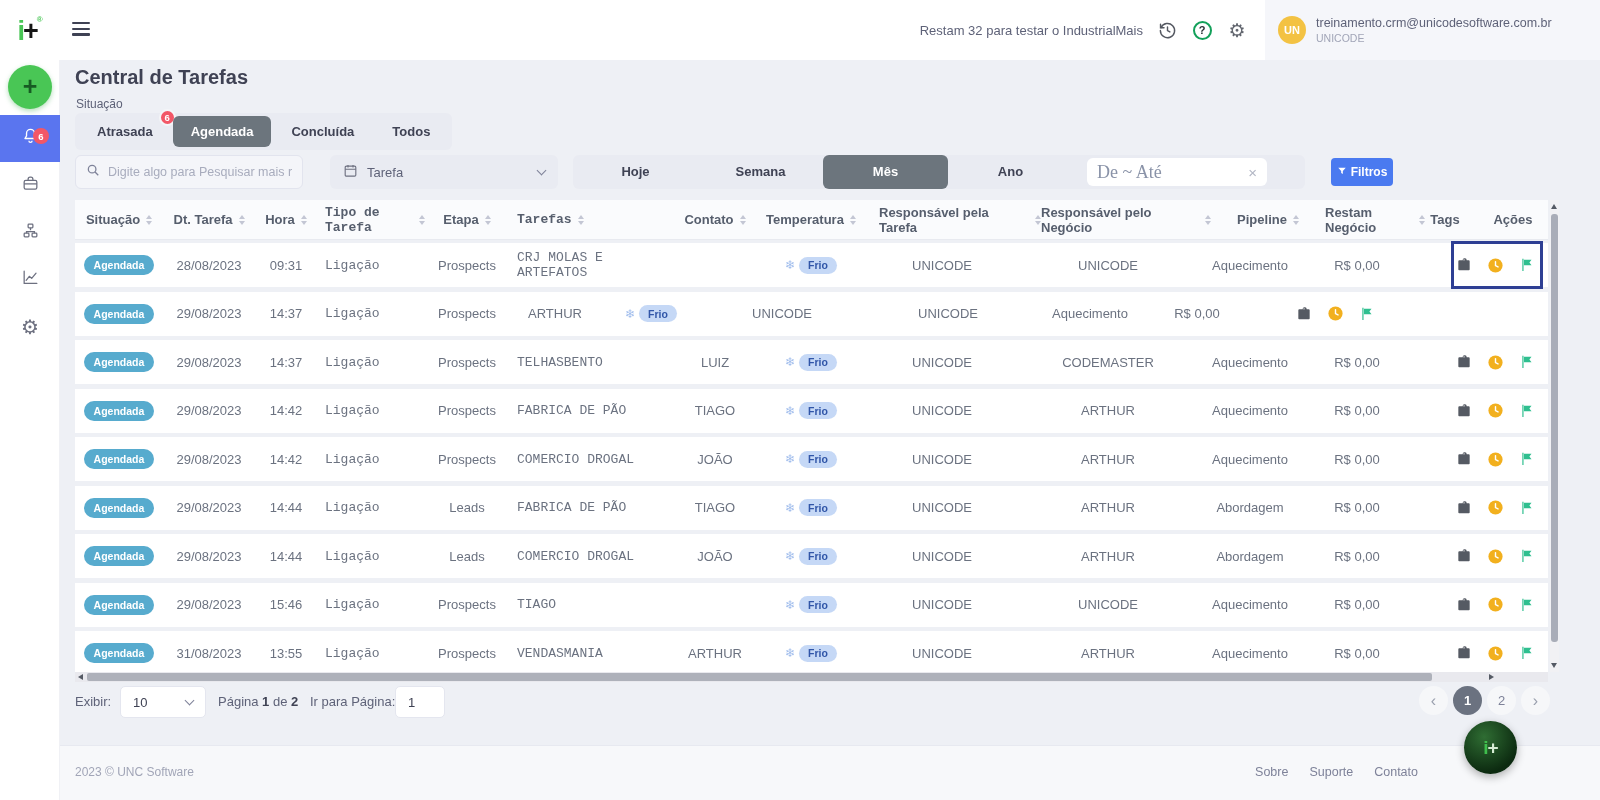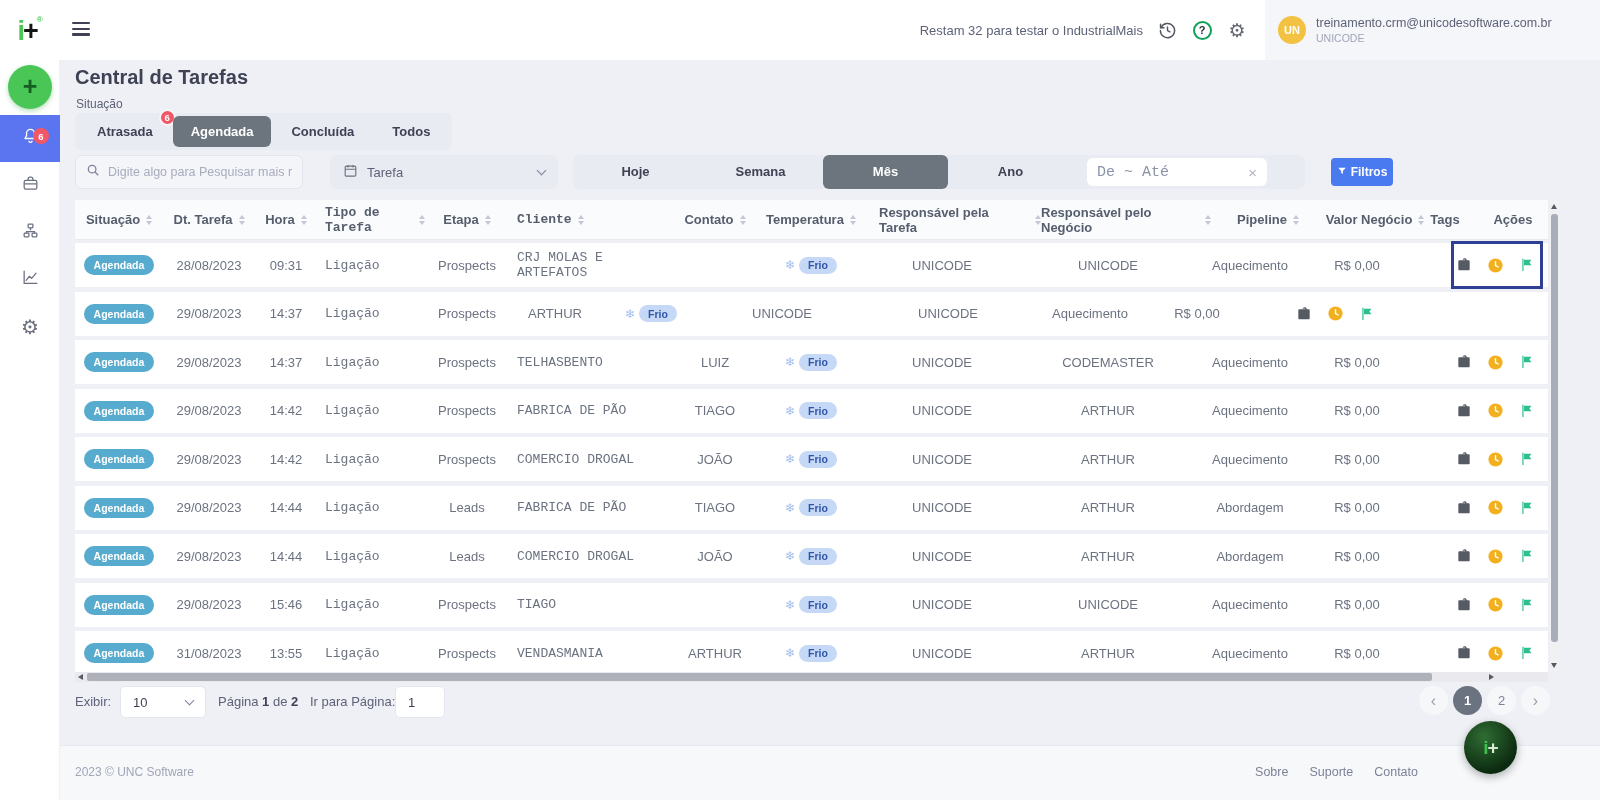--- a/index.html
+++ b/index.html
@@ -49,21 +49,21 @@
   .search-box { position:absolute; left:15px; top:95px; width:228px; height:34px; background:#f4f5f9; border:1px solid #e2e4ee; border-radius:6px; display:flex; align-items:center; padding:0 10px; gap:8px; }
   .search-box input { border:none; background:transparent; outline:none; font-size:12.5px; color:#6b7280; width:100%; font-family:inherit; }
   .search-box input::placeholder { color:#a8acbd; }
   .task-select { position:absolute; left:270px; top:95px; width:228px; height:34px; background:#e9ebf2; border-radius:6px; display:flex; align-items:center; padding:0 13px; gap:9px; font-size:13px; color:#5e6278; cursor:pointer; }
   .chev { width:7px; height:7px; border-left:1.6px solid #7e8299; border-bottom:1.6px solid #7e8299; transform:rotate(-45deg); margin-top:-4px; }
   .task-select .chev { margin-left:auto; }
   .segment { position:absolute; left:513px; top:95px; width:732px; height:34px; background:#e9ebf2; border-radius:6px; display:flex; align-items:center; }
   .seg-btn { width:125px; text-align:center; font-size:13px; color:#3f4254; font-weight:600; height:34px; line-height:34px; border-radius:6px; cursor:pointer; }
   .seg-btn.active { background:#6c757d; color:#fff; }
   .date-input { position:absolute; left:514px; top:3px; width:180px; height:28px; background:#fff; border-radius:6px; display:flex; align-items:center; padding:0 10px; }
-  .date-input input { border:none; outline:none; font-size:15px; color:#0f172a; width:130px; font-family:Liberation Mono, monospace; background:transparent; }
+  .date-input input { border:none; outline:none; font-size:18px; color:#0f172a; width:130px; font-family:Liberation Serif, serif; background:transparent; }
   .date-input input::placeholder { color:#8a93a8; }
   .date-clear { margin-left:auto; color:#b2b6c4; font-size:15px; cursor:pointer; line-height:1; }
   .filtros-btn { position:absolute; left:1271px; top:98px; width:62px; height:28px; background:#4a7af0; border-radius:4px; color:#fff; font-size:12px; font-weight:600; display:flex; align-items:center; justify-content:center; gap:4px; cursor:pointer; }
   
   .table-wrap { position:absolute; left:15px; top:140px; width:1473px; }
   .thead { display:flex; background:#fafbfd; height:40px; align-items:center; border-bottom:1px solid #e8eaf0; }
   .th { display:flex; align-items:center; justify-content:center; gap:6px; font-size:13px; font-weight:600; color:#565e6d; flex:0 0 auto; }
   .sort { display:inline-flex; flex-direction:column; gap:2px; cursor:pointer; }
   .tri-u { width:0; height:0; border-left:3.5px solid transparent; border-right:3.5px solid transparent; border-bottom:4px solid #c3c6d4; }
   .tri-d { width:0; height:0; border-left:3.5px solid transparent; border-right:3.5px solid transparent; border-top:4px solid #c3c6d4; }
@@ -279,21 +279,21 @@
           </span>
         </div>
         <div class="th a-center" style="width: 84px;">
           <span>Etapa</span>
           <span class="sort">
             <i class="tri-u"></i>
             <i class="tri-d"></i>
           </span>
         </div>
         <div class="th a-left" style="width: 160px;">
-          <span>Cliente</span>
+          <span>Tarefas</span>
           <span class="sort">
             <i class="tri-u"></i>
             <i class="tri-d"></i>
           </span>
         </div>
         <div class="th a-center" style="width: 92px;">
           <span>Contato</span>
           <span class="sort">
             <i class="tri-u"></i>
             <i class="tri-d"></i>
@@ -321,21 +321,21 @@
           </span>
         </div>
         <div class="th a-center" style="width: 114px;">
           <span>Pipeline</span>
           <span class="sort">
             <i class="tri-u"></i>
             <i class="tri-d"></i>
           </span>
         </div>
         <div class="th a-center" style="width: 100px;">
-          <span>Valor Negócio</span>
+          <span>Restam Negócio</span>
           <span class="sort">
             <i class="tri-u"></i>
             <i class="tri-d"></i>
           </span>
         </div>
         <div class="th a-center" style="width: 40px;">
           <span>Tags</span>
         </div>
         <div class="th a-center" style="width: 96px;">
           <span>Ações</span>

